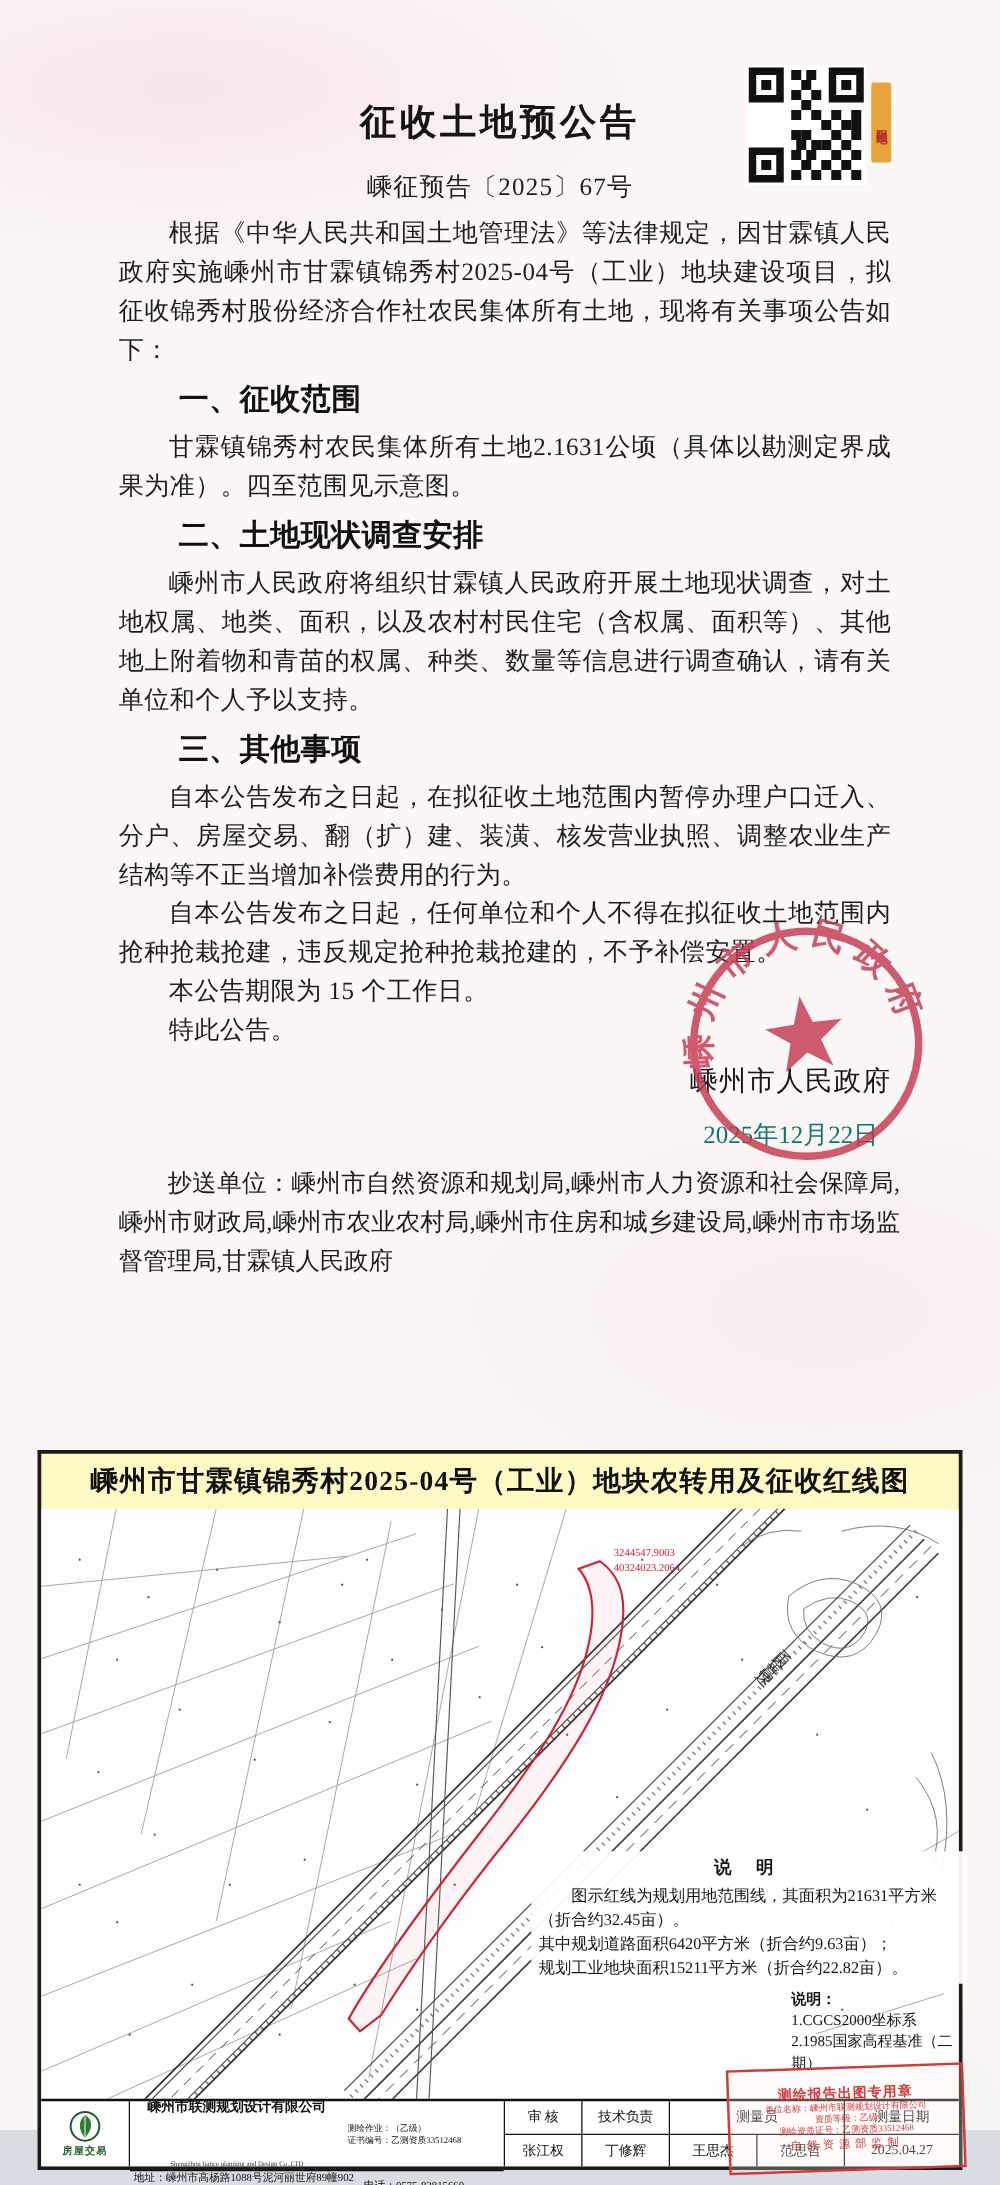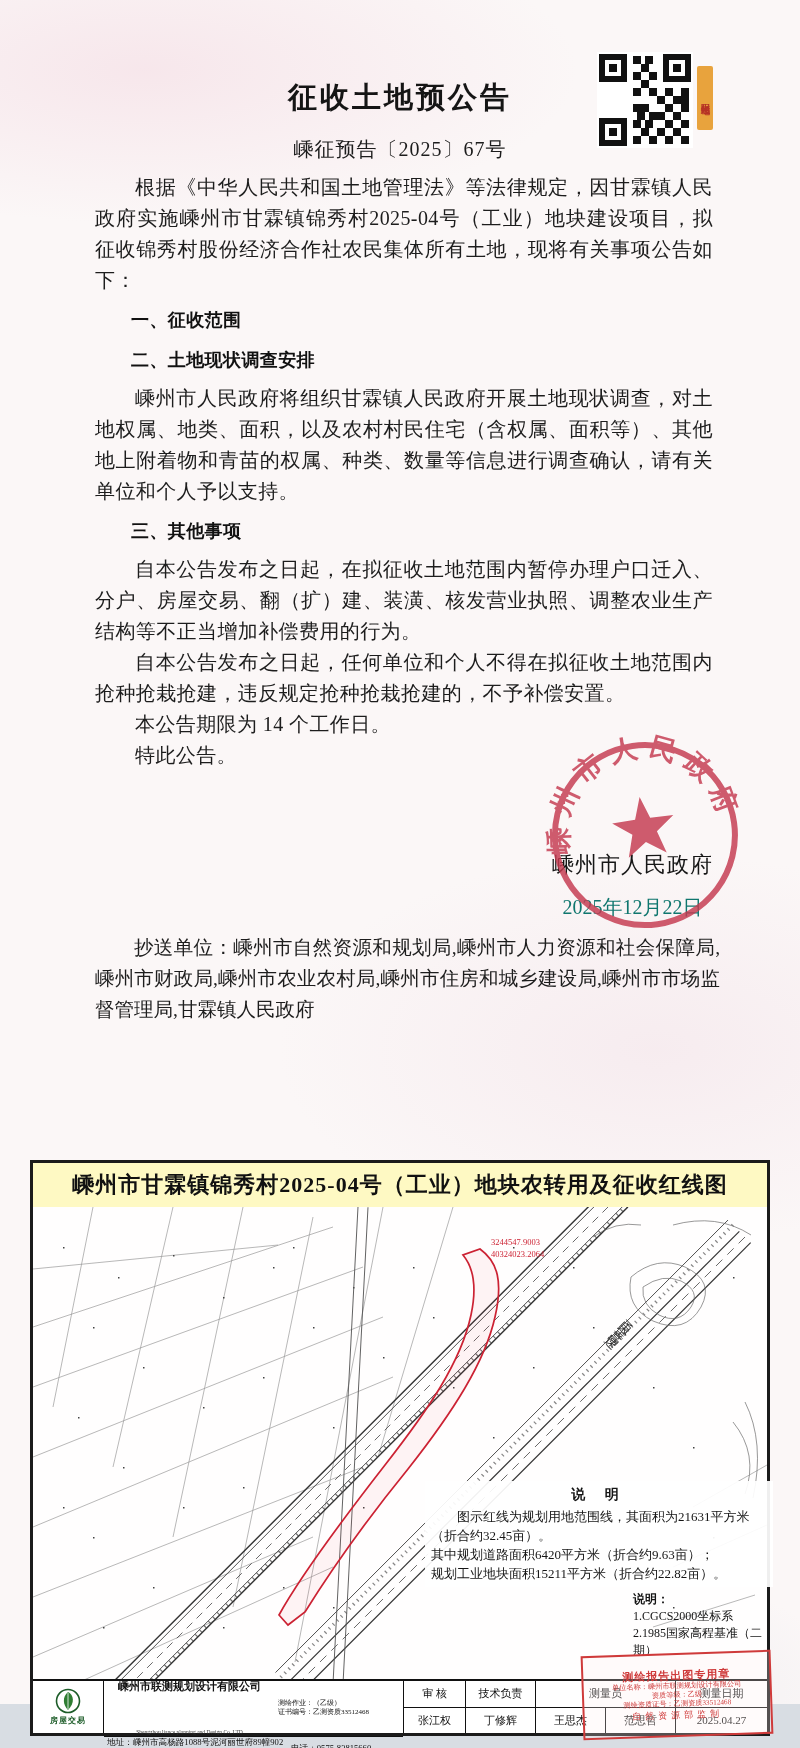--- a/index.html
+++ b/index.html
@@ -20,21 +20,21 @@
     font-size:20px;color:#1c1c1c;letter-spacing:1px;}
   
   .qr{position:absolute;left:597px;top:52px;width:96px;height:96px;background:#fff;}
   .qr-tag{position:absolute;left:697px;top:66px;width:16px;height:64px;background:#e8a33d;
     border-radius:2px;display:flex;align-items:center;justify-content:center;}
   .qr-tag span{writing-mode:vertical-rl;font-size:9px;font-weight:bold;color:#b63326;letter-spacing:1px;}
   
   .doc-body{position:absolute;top:172px;left:95px;width:618px;font-size:20px;
     line-height:31px;text-align:justify;letter-spacing:.4px;color:#1d1d1d;}
   .doc-body p{margin:0;text-indent:2em;}
-  .doc-body h3{margin:9px 0 7px 0;font-size:18px;text-indent:2em;font-weight:bold;color:#111;}
+  .doc-body h3{margin:9px 0 7px 0;font-size:24px;text-indent:2em;font-weight:bold;color:#111;}
   
   .issuer{position:absolute;left:520px;top:850px;width:225px;text-align:center;
     font-size:22px;color:#161616;z-index:3;letter-spacing:1px;}
   .sig-date{position:absolute;left:520px;top:894px;width:225px;text-align:center;
     font-size:20px;color:#0f766e;z-index:3;}
   .seal{position:absolute;left:543px;top:733px;width:205px;height:205px;z-index:4;
     opacity:.82;transform:rotate(-8deg);pointer-events:none;}
   
   .cc{position:absolute;top:932px;left:95px;width:625px;font-size:19.5px;
     line-height:31px;text-align:justify;color:#1d1d1d;}
@@ -139,26 +139,27 @@
     </g>
   </svg>
 </div>
 <div class="qr-tag">
   <span>阳光征地</span>
 </div>
 
 <div class="doc-body">
   <p>根据《中华人民共和国土地管理法》等法律规定，因甘霖镇人民政府实施嵊州市甘霖镇锦秀村2025-04号（工业）地块建设项目，拟征收锦秀村股份经济合作社农民集体所有土地，现将有关事项公告如下：</p>
   <h3>一、征收范围</h3>
+  <p>甘霖镇锦秀村农民集体所有土地2.1631公顷（具体以勘测定界成果为准）。四至范围见示意图。</p>
   <h3>二、土地现状调查安排</h3>
   <p>嵊州市人民政府将组织甘霖镇人民政府开展土地现状调查，对土地权属、地类、面积，以及农村村民住宅（含权属、面积等）、其他地上附着物和青苗的权属、种类、数量等信息进行调查确认，请有关单位和个人予以支持。</p>
   <h3>三、其他事项</h3>
   <p>自本公告发布之日起，在拟征收土地范围内暂停办理户口迁入、分户、房屋交易、翻（扩）建、装潢、核发营业执照、调整农业生产结构等不正当增加补偿费用的行为。</p>
   <p>自本公告发布之日起，任何单位和个人不得在拟征收土地范围内抢种抢栽抢建，违反规定抢种抢栽抢建的，不予补偿安置。</p>
-  <p>本公告期限为 14 个工作日。</p>
+  <p>本公告期限为 15 个工作日。</p>
   <p>特此公告。</p>
 </div>
 
 <div class="issuer">嵊州市人民政府</div>
 <div class="sig-date">2025年12月22日</div>
 <svg class="seal" viewBox="0 0 205 205">
   <circle cx="102" cy="102" r="90" fill="none" stroke="#c5394f" stroke-width="6"></circle>
   <polygon transform="translate(102,96) scale(1.25)" fill="#c5394f" points="0,-26 6.1,-8.4 24.7,-8 9.9,3.2 15.3,21 0,10.4 -15.3,21 -9.9,3.2 -24.7,-8 -6.1,-8.4"></polygon>
   <defs>
       <path id="sealArc" d="M 27,118 A 77,77 0 1 1 177,118" fill="none"></path>

